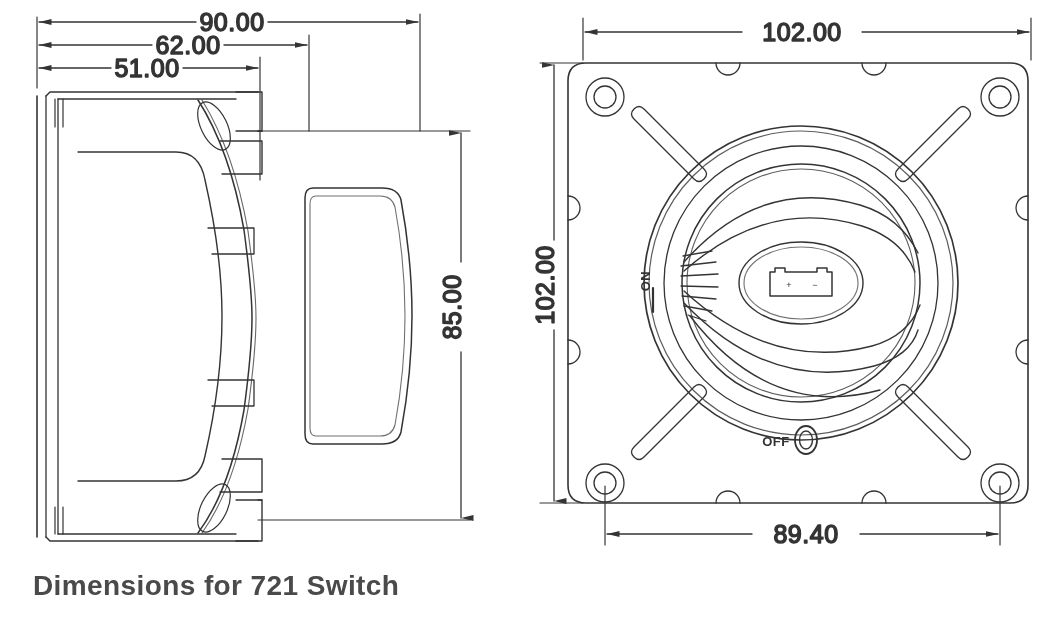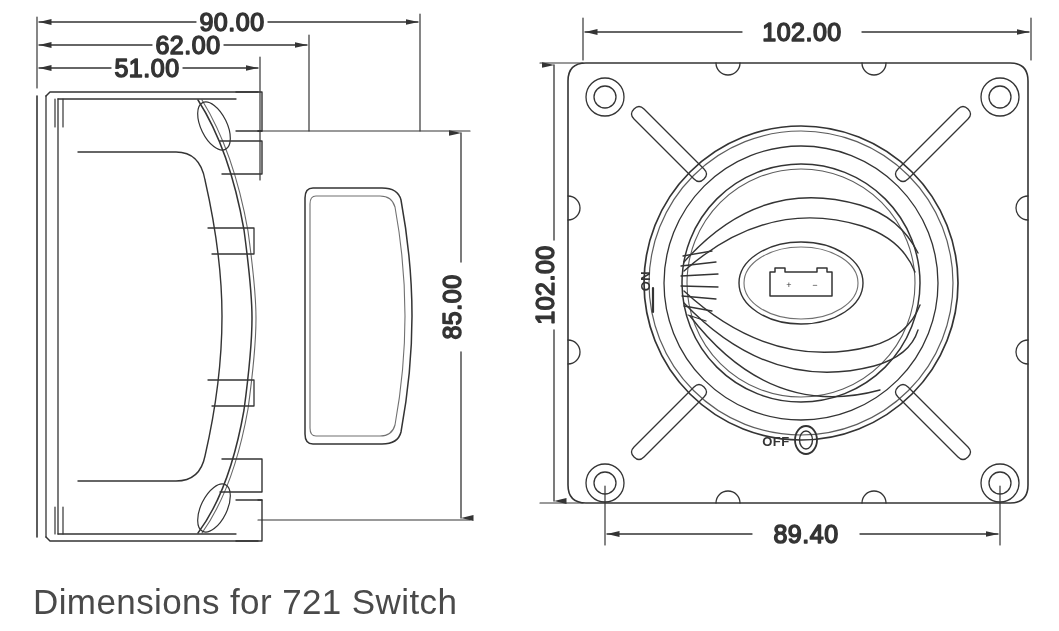--- a/index.html
+++ b/index.html
@@ -21,26 +21,25 @@
     left: 0;
     top: 0;
     width: 1059px;
     height: 631px;
   }
   .caption {
     position: absolute;
     left: 33px;
     top: 570px;
     font-family: "Liberation Sans", sans-serif;
-    font-size: 35px;
-    font-weight: 400;
+    font-size: 28px;
+    font-weight: 700;
     letter-spacing: 0.4px;
     color: #4a4a4a;
     white-space: nowrap;
-    margin-top: 12px;
   }
   svg text {
     font-family: "Liberation Sans", sans-serif;
     fill: #343434;
   }
   .dimtext {
     font-size: 25px;
     letter-spacing: 0.5px;
   }
   .smalltext {

